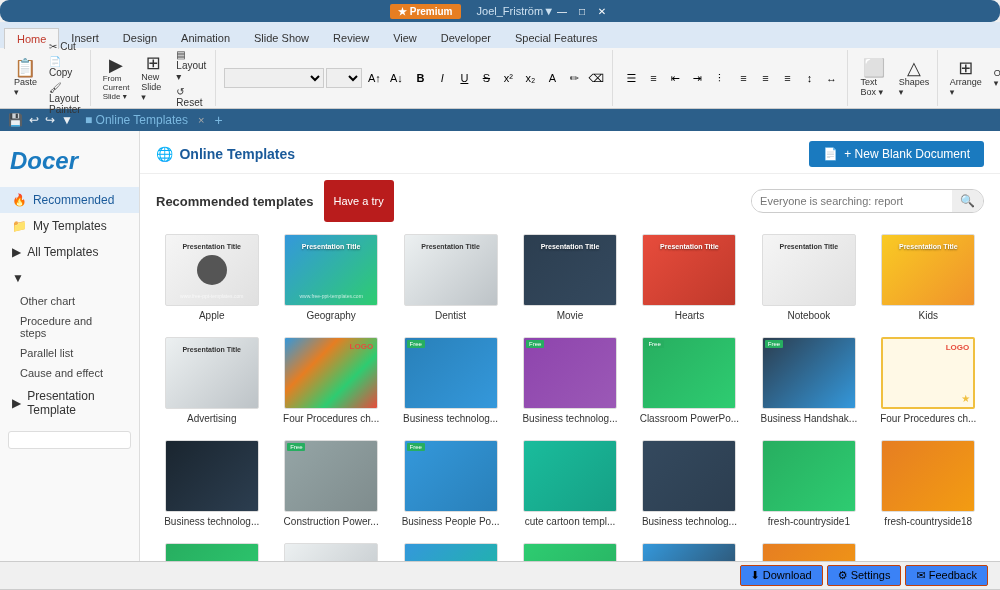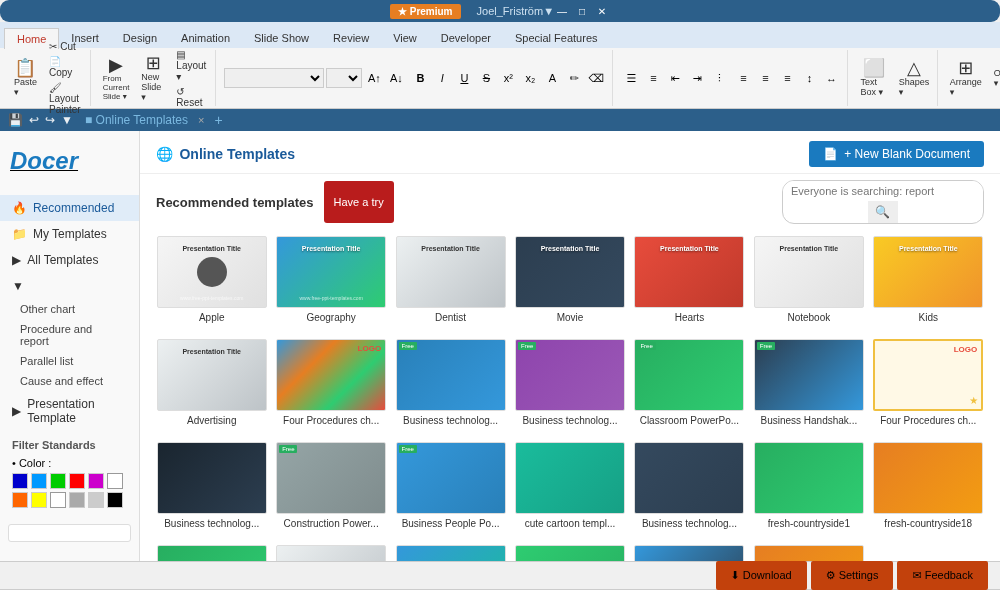--- a/index.html
+++ b/index.html
@@ -32,47 +32,47 @@
 
     
     .quick-bar { height: 22px; background: #2c5f8a; display: flex; align-items: center; padding: 0 8px; gap: 6px; }
     .quick-btn { color: white; font-size: 12px; cursor: pointer; opacity: 0.9; }
 
     
     .main-layout { display: flex; height: calc(590px - 22px - 26px - 60px - 22px - 28px); }
 
     
     .sidebar { width: 140px; background: #f9f9f9; border-right: 1px solid #ddd; overflow-y: auto; padding: 8px 0; flex-shrink: 0; }
-    .sidebar-logo { padding: 8px 10px 20px; text-decoration: underline; }
+    .sidebar-logo { padding: 8px 10px 12px; }
     .sidebar-item { padding: 6px 12px; cursor: pointer; font-size: 12px; color: #333; display: flex; align-items: center; gap: 6px; }
     .sidebar-item.active { background: #e0ecf8; color: #1a5a9a; }
     .sidebar-section { padding: 8px 12px 4px; font-size: 11px; font-weight: bold; color: #555; display: flex; align-items: center; justify-content: space-between; }
     .sidebar-sub-item { padding: 4px 20px; cursor: pointer; font-size: 11px; color: #444; }
     .filter-section { padding: 8px 12px; }
     .filter-title { font-size: 11px; font-weight: bold; color: #555; margin-bottom: 6px; }
     .color-grid { display: flex; flex-wrap: wrap; gap: 3px; }
     .color-swatch { width: 16px; height: 16px; border: 1px solid #ccc; cursor: pointer; }
     .dot-orange { color: #e67e22; }
     .dot-yellow { color: #f1c40f; }
 
     
     .content-area { flex: 1; overflow-y: auto; background: white; padding: 0; }
     .content-header { display: flex; align-items: center; justify-content: space-between; padding: 10px 16px 6px; border-bottom: 1px solid #eee; }
     .content-title { font-size: 14px; color: #1a5a9a; font-weight: bold; display: flex; align-items: center; gap: 6px; }
     .new-doc-btn { background: #1a7abf; color: white; border: none; padding: 6px 14px; border-radius: 3px; cursor: pointer; font-size: 12px; display: flex; align-items: center; gap: 6px; }
     .section-label { font-size: 13px; font-weight: bold; color: #333; }
     .have-try-btn { background: #b91c1c; color: white; font-size: 11px; padding: 15px 10px; border-radius: 3px; cursor: pointer; border: none; }
-    .search-bar { display: flex; align-items: center; border: 1px solid #ccc; border-radius: 12px; overflow: hidden; flex-direction: column; }
+    .search-bar { display: flex; align-items: center; border: 1px solid #ccc; border-radius: 12px; overflow: hidden; }
     .search-input { border: none; outline: none; padding: 4px 8px; font-size: 11px; width: 200px; color: #999; }
     .search-btn { background: #eee; border: none; padding: 4px 8px; cursor: pointer; font-size: 12px; }
 
     
     .template-grid { display: grid; grid-template-columns: repeat(7, 1fr); gap: 8px; padding: 8px 16px; }
     .template-item { display: flex; flex-direction: column; align-items: center; cursor: pointer; }
-    .template-thumb { width: 110px; height: 72px; background: #f0f4f8; border: 1px solid #ddd; border-radius: 2px; overflow: hidden; position: relative; display: flex; align-items: center; justify-content: center; margin-bottom: 4px; }
+    .template-thumb { width: 94px; height: 72px; background: #f0f4f8; border: 1px solid #ddd; border-radius: 2px; overflow: hidden; position: relative; display: flex; align-items: center; justify-content: center; margin-bottom: 4px; }
     .template-name { font-size: 10px; color: #333; text-align: center; max-width: 100px; overflow: hidden; text-overflow: ellipsis; white-space: nowrap; }
     .star-badge { position: absolute; bottom: 3px; right: 3px; color: #f0c040; font-size: 10px; }
 
     
     .tmpl-apple { background: linear-gradient(135deg, #f5f5f5, #e0e0e0); }
     .tmpl-apple::after { content: ''; display: block; width: 30px; height: 30px; background: #555; border-radius: 50%; }
     .tmpl-geo { background: linear-gradient(135deg, #3498db, #2ecc71); }
     .tmpl-dentist { background: linear-gradient(135deg, #ecf0f1, #bdc3c7); }
     .tmpl-movie { background: linear-gradient(135deg, #2c3e50, #34495e); }
     .tmpl-hearts { background: linear-gradient(135deg, #e74c3c, #c0392b); }
@@ -101,21 +101,21 @@
     
     .thumb-title { font-size: 7px; color: white; font-weight: bold; text-align: center; position: absolute; top: 8px; left: 4px; right: 4px; text-shadow: 0 1px 2px rgba(0,0,0,0.5); }
     .thumb-title-dark { color: #333; text-shadow: none; }
     .thumb-url { font-size: 5px; color: rgba(255,255,255,0.7); position: absolute; bottom: 6px; left: 0; right: 0; text-align: center; }
     .thumb-logo { position: absolute; top: 4px; right: 4px; font-size: 8px; color: #e74c3c; font-weight: bold; }
     .logo-free { position: absolute; top: 2px; left: 2px; background: #27ae60; color: white; font-size: 6px; padding: 1px 3px; border-radius: 1px; }
 
     
     .bottom-bar { height: 28px; background: #f0f0f0; border-top: 1px solid #ccc; display: flex; align-items: center; justify-content: space-between; padding: 0 12px; font-size: 11px; color: #555; }
     .bottom-right { display: flex; gap: 4px; }
-    .bottom-btn { display: flex; align-items: center; gap: 4px; padding: 3px 10px; border: 5px solid #c2410c; border-radius: 2px; cursor: pointer; background: #c2410c; font-size: 11px; }
+    .bottom-btn { display: flex; align-items: center; gap: 4px; padding: 3px 10px; border: 1px solid #c2410c; border-radius: 2px; cursor: pointer; background: #3b82f6; font-size: 11px; }
 
     
     .status-bar { height: 20px; background: #f0f0f0; border-top: 1px solid #ccc; display: flex; align-items: center; justify-content: flex-end; padding: 0 8px; gap: 12px; font-size: 10px; color: #666; }
   </style>
 </head>
 <body>
 
 <div class="title-bar">
   <div class="title-bar-left">
     <span class="premium-badge">★ Premium</span>
@@ -271,51 +271,31 @@
       <span>▶</span>
       <span>All Templates</span>
     </div>
     <div class="sidebar-item">
       <span>▼</span>
     </div>
     <div class="sidebar-sub-item">
       <span>Other chart</span>
     </div>
     <div class="sidebar-sub-item">
-      <span>Procedure and report</span>
+      <span>Procedure and steps</span>
     </div>
     <div class="sidebar-sub-item">
       <span>Parallel list</span>
     </div>
     <div class="sidebar-sub-item">
       <span>Cause and effect</span>
     </div>
     <div class="sidebar-item">
       <span>▶</span>
       <span>Presentation Template</span>
-    </div>
-    <div class="filter-section">
-      <div class="filter-title">
-        <span>Filter Standards</span>
-      </div>
-      <div style="font-size:11px; margin-bottom:4px;">• Color :</div>
-      <div class="color-grid">
-        <div class="color-swatch" style="background:#0000cc;"></div>
-        <div class="color-swatch" style="background:#0099ff;"></div>
-        <div class="color-swatch" style="background:#00cc00;"></div>
-        <div class="color-swatch" style="background:#ff0000;"></div>
-        <div class="color-swatch" style="background:#cc00cc;"></div>
-        <div class="color-swatch" style="background:#ffffff; border-color:#999;"></div>
-        <div class="color-swatch" style="background:#ff6600;"></div>
-        <div class="color-swatch" style="background:#ffff00; border-color:#ccc;"></div>
-        <div class="color-swatch" style="background:#ffffff; border-color:#999;"></div>
-        <div class="color-swatch" style="background:#aaaaaa;"></div>
-        <div class="color-swatch" style="background:#cccccc;"></div>
-        <div class="color-swatch" style="background:#000000;"></div>
-      </div>
     </div>
 
     <div style="margin:8px; padding:8px; background:white; border:1px solid #ddd; border-radius:3px; font-size:10px;">
       
       
     </div>
   </div>
 
   <div class="content-area">
     <div class="content-header">

